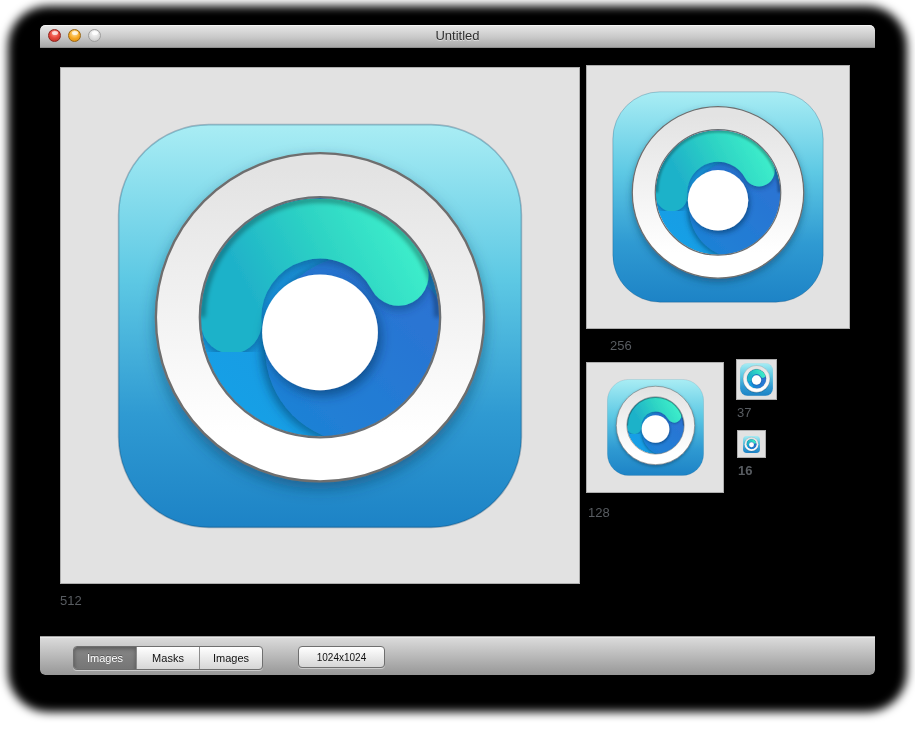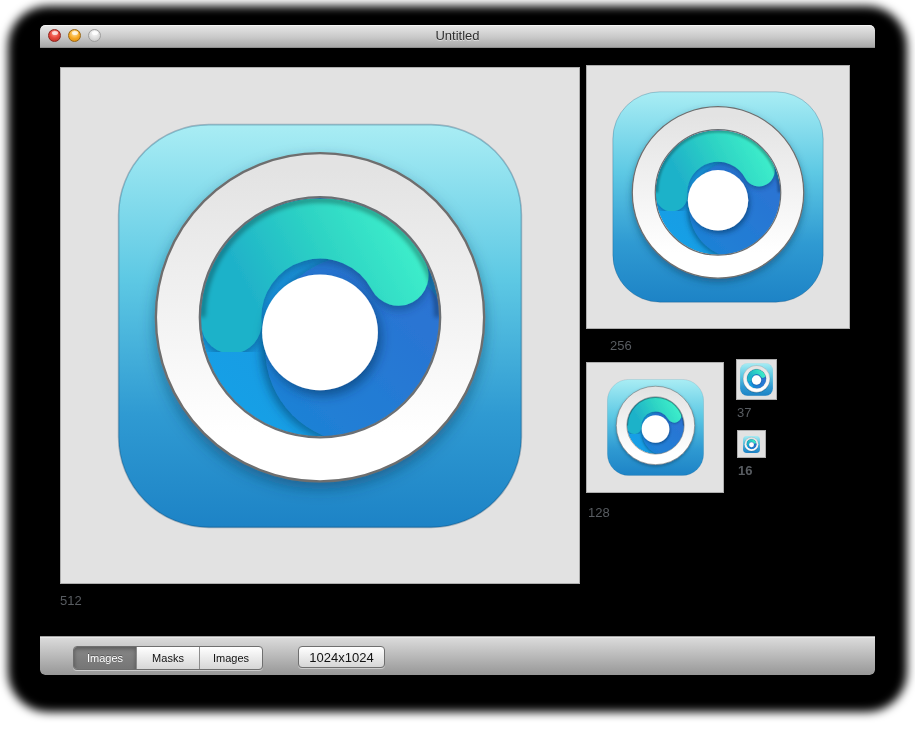--- a/index.html
+++ b/index.html
@@ -75,21 +75,21 @@
   }
   .segment:last-child{border-right:none;}
   .segment.selected{
     background:linear-gradient(#878787,#6b6b6b);
     color:#ffffff;text-shadow:0 -1px 0 rgba(0,0,0,.35);
     box-shadow:inset 0 2px 4px rgba(0,0,0,.35);
   }
   .pushbutton{
     position:absolute;left:258px;top:9px;width:87px;height:22px;line-height:22px;
     border:1px solid #6f6f6f;border-radius:4px;text-align:center;
-    font-size:13px;color:#111;box-sizing:border-box;
+    font-size:10px;color:#111;box-sizing:border-box;
     background:linear-gradient(#ffffff,#d6d6d6);
     box-shadow:0 1px 0 rgba(255,255,255,.45);
   }
   .hiddefs{position:absolute;width:0;height:0;}
   svg.icon{display:block;}
 </style>
 </head>
 <body>
 
 <svg class="hiddefs" aria-hidden="true">

